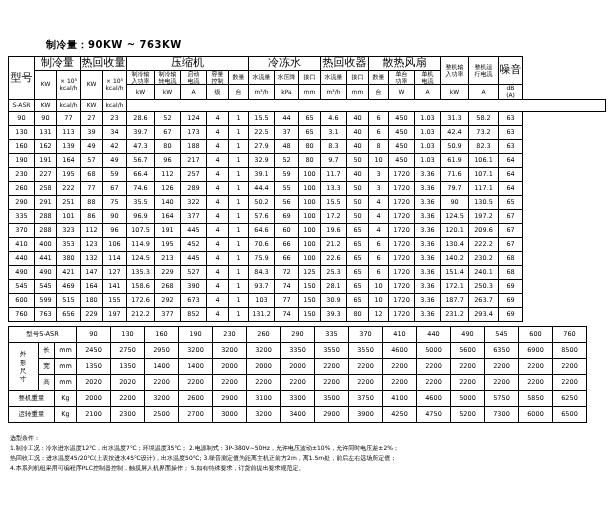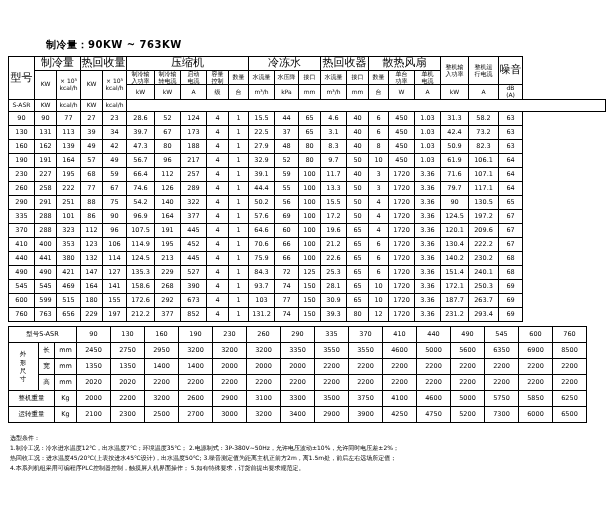--- a/index.html
+++ b/index.html
@@ -386,21 +386,21 @@
           <td>79.7</td>
           <td>117.1</td>
           <td>64</td>
         </tr>
         <tr class="data">
           <td>290</td>
           <td>291</td>
           <td>251</td>
           <td>88</td>
           <td>75</td>
-          <td>54.2</td>
+          <td>35.5</td>
           <td>140</td>
           <td>322</td>
           <td>4</td>
           <td>1</td>
           <td>50.2</td>
           <td>56</td>
           <td>100</td>
           <td>15.5</td>
           <td>50</td>
           <td>4</td>

